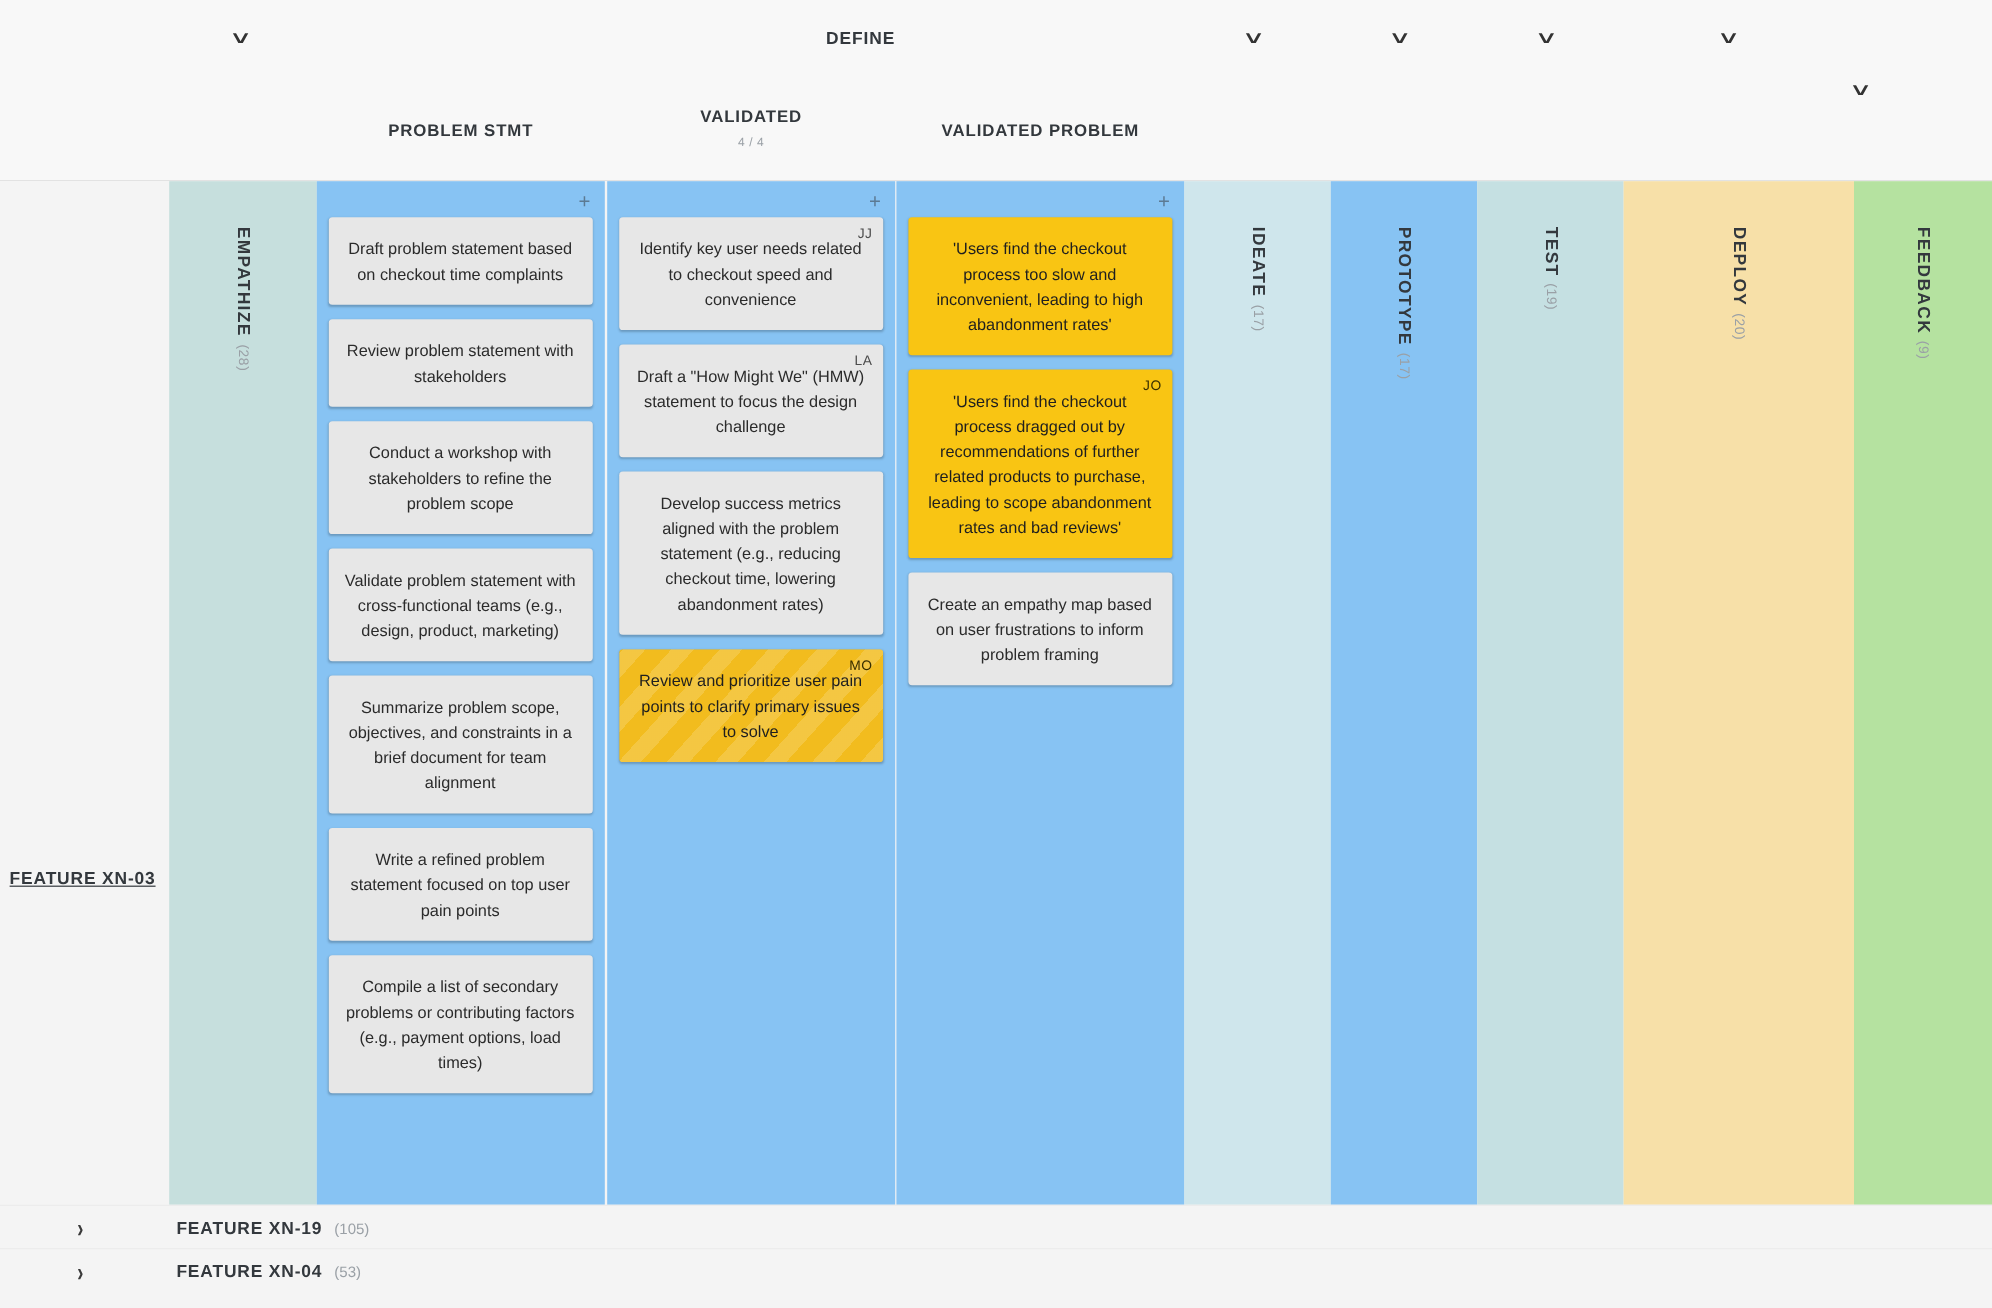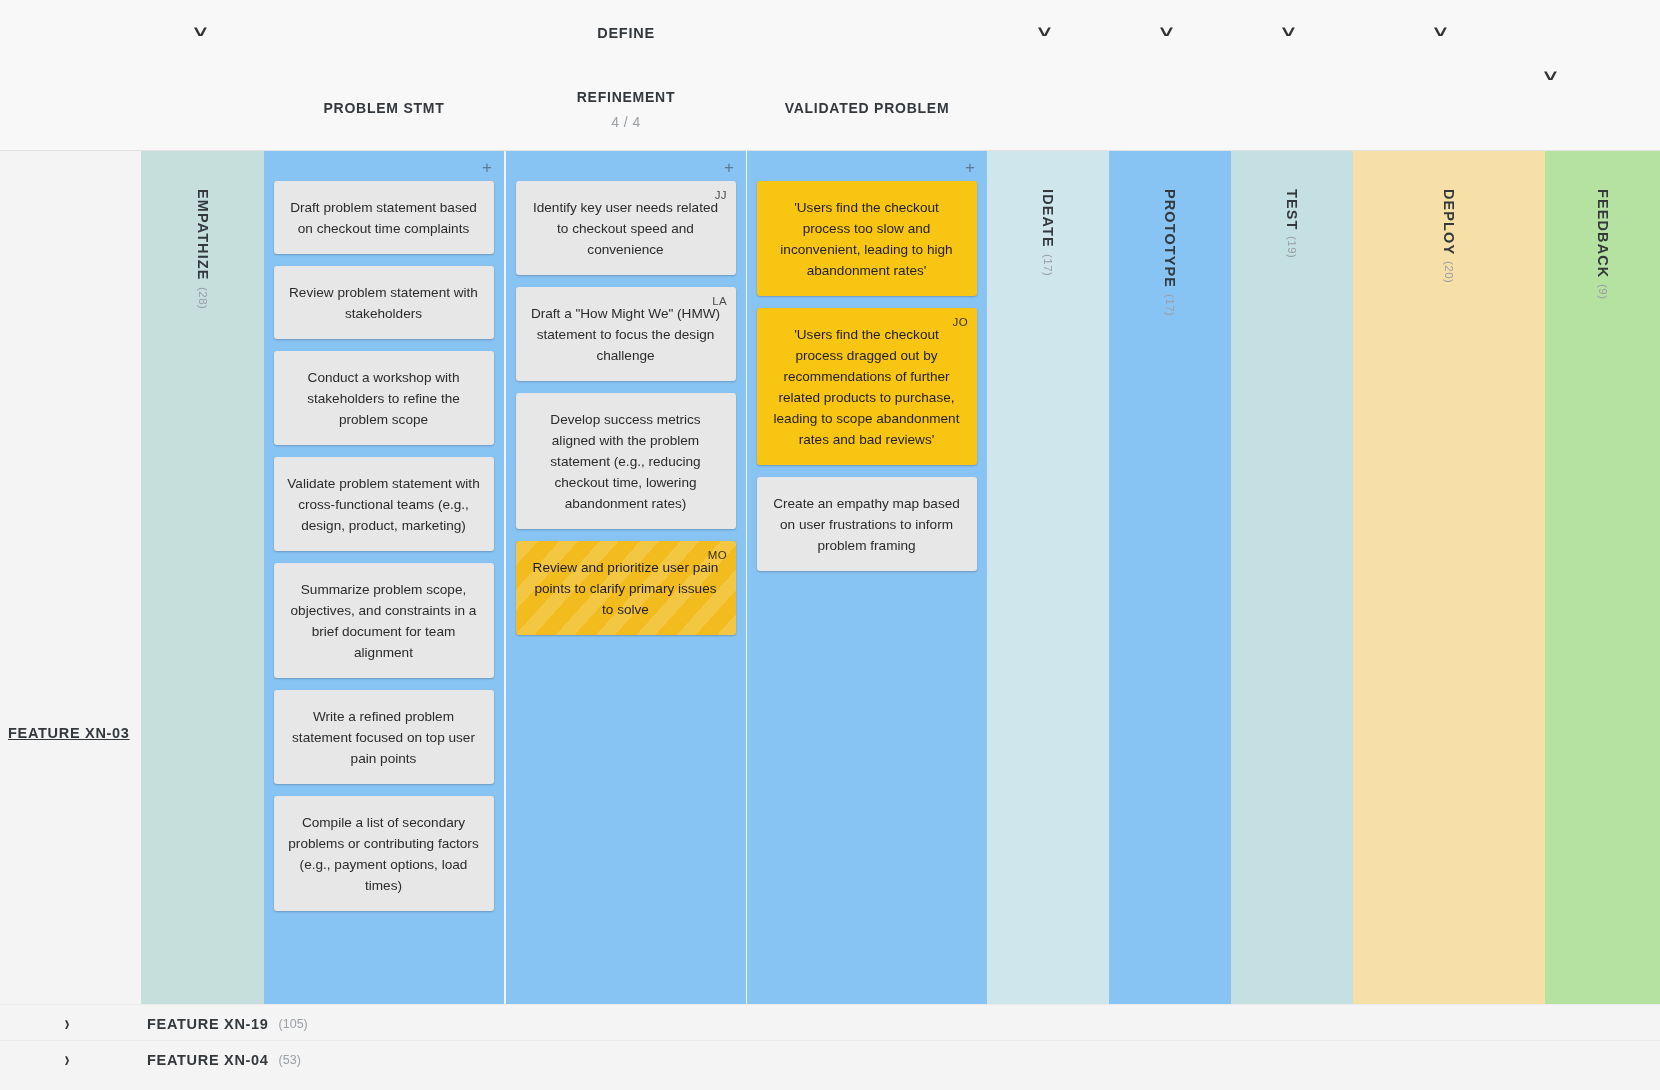--- a/index.html
+++ b/index.html
@@ -53,21 +53,21 @@
     position: absolute;
     font-size: 14px;
     font-weight: bold;
     letter-spacing: 0.75px;
     color: #33383d;
     text-align: center;
     white-space: nowrap;
   }
   .sub-count {
     position: absolute;
-    font-size: 14px;
+    font-size: 10px;
     color: #9aa0a6;
     text-align: center;
     white-space: nowrap;
     letter-spacing: 0.5px;
   }
 
   
   #lane {
     position: absolute;
     left: 0; top: 151px;
@@ -230,24 +230,24 @@
 
   <div id="header">
     <div id="header-chevrons">
         <div class="hdr-chevron" style="left: 195px; top: 23px;">˅</div>
         <div class="hdr-chevron" style="left: 1039px; top: 23px;">˅</div>
         <div class="hdr-chevron" style="left: 1161px; top: 23px;">˅</div>
         <div class="hdr-chevron" style="left: 1283px; top: 23px;">˅</div>
         <div class="hdr-chevron" style="left: 1435px; top: 23px;">˅</div>
         <div class="hdr-chevron" style="left: 1545px; top: 67px;">˅</div>
       </div>
-    <div class="group-title" style="left: 506px; top: 25px; width: 240px;">DEFINE</div>
+    <div class="group-title" style="left: 506px; top: 25px; width: 240px; text-align: right;">DEFINE</div>
     <div id="sub-headers">
         <div class="sub-title" style="left: 264px; width: 240px; top: 100px;">PROBLEM STMT</div>
-        <div class="sub-title" style="left: 506px; width: 240px; top: 89px;">REFINEMENT</div>
+        <div class="sub-title" style="left: 506px; width: 240px; top: 89px;">VALIDATED</div>
         <div class="sub-count" style="left: 506px; width: 240px; top: 114px;">4 / 4</div>
         <div class="sub-title" style="left: 747px; width: 240px; top: 100px;">VALIDATED PROBLEM</div>
       </div>
   </div>
 
   <div id="lane">
     <div class="lane-label">FEATURE XN-03</div>
   </div>
 
   <div id="columns-host">

